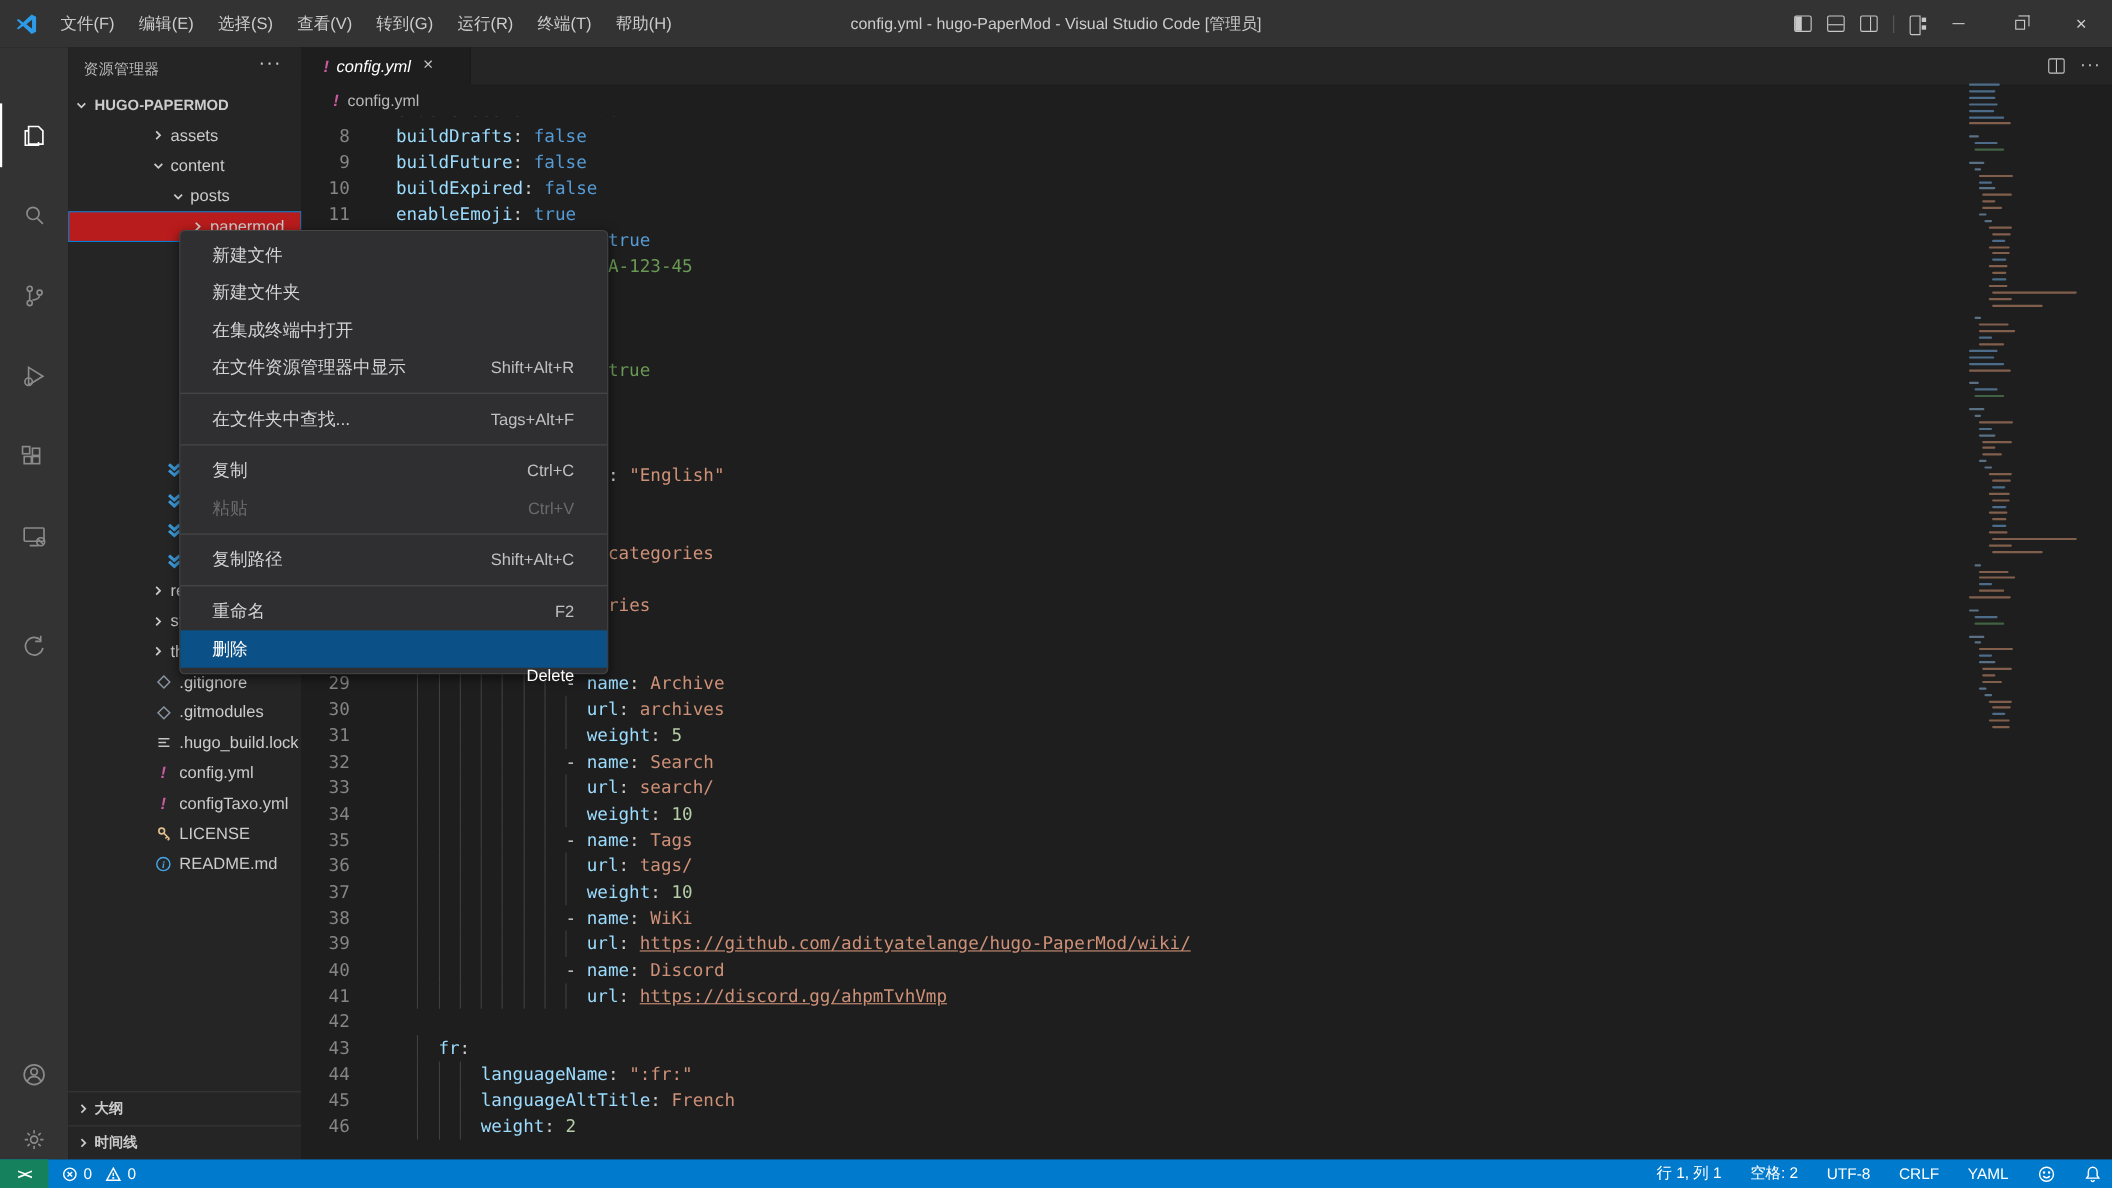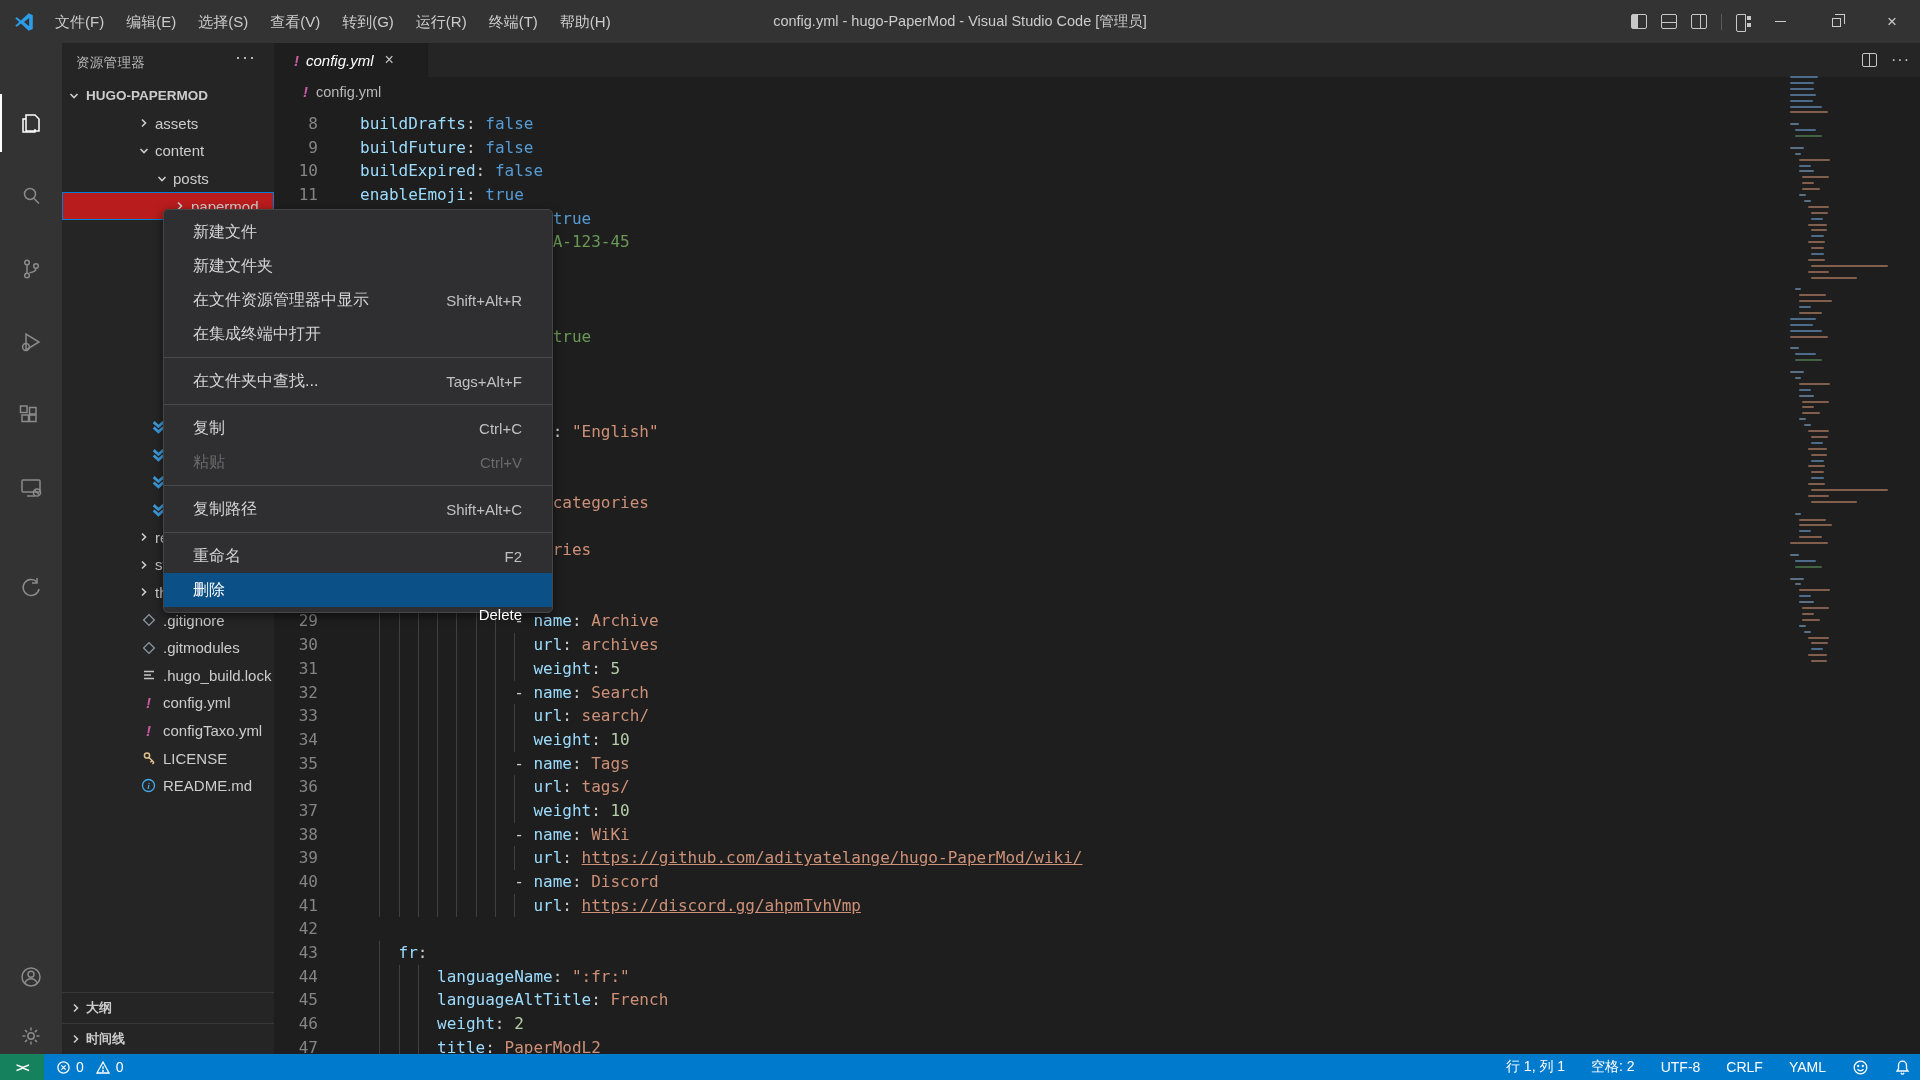--- a/index.html
+++ b/index.html
@@ -528,21 +528,20 @@
         <div class="line"><span class="ln">37</span><span class="ltext">                  <span class="k">weight</span><span class="pn">:</span> <span class="n">10</span></span><span class="guide" style="left:105.26400000000001px"></span><span class="guide" style="left:124.52799999999999px"></span><span class="guide" style="left:143.792px"></span><span class="guide" style="left:163.05599999999998px"></span><span class="guide" style="left:182.32px"></span><span class="guide" style="left:201.584px"></span><span class="guide" style="left:220.84799999999996px"></span><span class="guide" style="left:240.11199999999997px"></span></div>
         <div class="line"><span class="ln">38</span><span class="ltext">                <span class="pn">- </span><span class="k">name</span><span class="pn">:</span> <span class="s">WiKi</span></span><span class="guide" style="left:105.26400000000001px"></span><span class="guide" style="left:124.52799999999999px"></span><span class="guide" style="left:143.792px"></span><span class="guide" style="left:163.05599999999998px"></span><span class="guide" style="left:182.32px"></span><span class="guide" style="left:201.584px"></span><span class="guide" style="left:220.84799999999996px"></span></div>
         <div class="line"><span class="ln">39</span><span class="ltext">                  <span class="k">url</span><span class="pn">:</span> <span class="s u">https://github.com/adityatelange/hugo-PaperMod/wiki/</span></span><span class="guide" style="left:105.26400000000001px"></span><span class="guide" style="left:124.52799999999999px"></span><span class="guide" style="left:143.792px"></span><span class="guide" style="left:163.05599999999998px"></span><span class="guide" style="left:182.32px"></span><span class="guide" style="left:201.584px"></span><span class="guide" style="left:220.84799999999996px"></span><span class="guide" style="left:240.11199999999997px"></span></div>
         <div class="line"><span class="ln">40</span><span class="ltext">                <span class="pn">- </span><span class="k">name</span><span class="pn">:</span> <span class="s">Discord</span></span><span class="guide" style="left:105.26400000000001px"></span><span class="guide" style="left:124.52799999999999px"></span><span class="guide" style="left:143.792px"></span><span class="guide" style="left:163.05599999999998px"></span><span class="guide" style="left:182.32px"></span><span class="guide" style="left:201.584px"></span><span class="guide" style="left:220.84799999999996px"></span></div>
         <div class="line"><span class="ln">41</span><span class="ltext">                  <span class="k">url</span><span class="pn">:</span> <span class="s u">https://discord.gg/ahpmTvhVmp</span></span><span class="guide" style="left:105.26400000000001px"></span><span class="guide" style="left:124.52799999999999px"></span><span class="guide" style="left:143.792px"></span><span class="guide" style="left:163.05599999999998px"></span><span class="guide" style="left:182.32px"></span><span class="guide" style="left:201.584px"></span><span class="guide" style="left:220.84799999999996px"></span><span class="guide" style="left:240.11199999999997px"></span></div>
         <div class="line"><span class="ln">42</span><span class="ltext"></span></div>
         <div class="line"><span class="ln">43</span><span class="ltext">    <span class="k">fr</span><span class="pn">:</span></span><span class="guide" style="left:105.26400000000001px"></span></div>
         <div class="line"><span class="ln">44</span><span class="ltext">        <span class="k">languageName</span><span class="pn">:</span> <span class="s">":fr:"</span></span><span class="guide" style="left:105.26400000000001px"></span><span class="guide" style="left:124.52799999999999px"></span><span class="guide" style="left:143.792px"></span></div>
         <div class="line"><span class="ln">45</span><span class="ltext">        <span class="k">languageAltTitle</span><span class="pn">:</span> <span class="s">French</span></span><span class="guide" style="left:105.26400000000001px"></span><span class="guide" style="left:124.52799999999999px"></span><span class="guide" style="left:143.792px"></span></div>
         <div class="line"><span class="ln">46</span><span class="ltext">        <span class="k">weight</span><span class="pn">:</span> <span class="n">2</span></span><span class="guide" style="left:105.26400000000001px"></span><span class="guide" style="left:124.52799999999999px"></span><span class="guide" style="left:143.792px"></span></div>
-        <div class="line"><span class="ln">47</span><span class="ltext">        <span class="k">title</span><span class="pn">:</span> <span class="s">PaperModL2</span></span><span class="guide" style="left:105.26400000000001px"></span><span class="guide" style="left:124.52799999999999px"></span><span class="guide" style="left:143.792px"></span></div>
       </div>
   </div>
   <div id="minimap">
       <div class="mmbar" style="top: 0px; left: 0px; width: 28.35px; background: rgb(93, 135, 173);"></div>
       <div class="mmbar" style="top: 5.9px; left: 0px; width: 24.3px; background: rgb(93, 135, 173);"></div>
       <div class="mmbar" style="top: 11.8px; left: 0px; width: 24.3px; background: rgb(93, 135, 173);"></div>
       <div class="mmbar" style="top: 17.7px; left: 0px; width: 25.65px; background: rgb(93, 135, 173);"></div>
       <div class="mmbar" style="top: 23.6px; left: 0px; width: 22.95px; background: rgb(93, 135, 173);"></div>
       <div class="mmbar" style="top: 29.5px; left: 0px; width: 32.4px; background: rgb(93, 135, 173);"></div>
       <div class="mmbar" style="top: 35.4px; left: 0px; width: 37.8px; background: rgb(163, 118, 92);"></div>
@@ -635,25 +634,25 @@
 </div>
 
 <div id="context-menu">
     <div class="cmi">
       <span>新建文件</span>
     </div>
     <div class="cmi">
       <span>新建文件夹</span>
     </div>
     <div class="cmi">
+      <span>在集成终端中打开</span>
+    </div>
+    <div class="cmi">
       <span>在文件资源管理器中显示</span>
       <span class="sc">Shift+Alt+R</span>
-    </div>
-    <div class="cmi">
-      <span>在集成终端中打开</span>
     </div>
     <div class="cmsep"></div>
     <div class="cmi">
       <span>在文件夹中查找...</span>
       <span class="sc">Tags+Alt+F</span>
     </div>
     <div class="cmsep"></div>
     <div class="cmi">
       <span>复制</span>
       <span class="sc">Ctrl+C</span>

